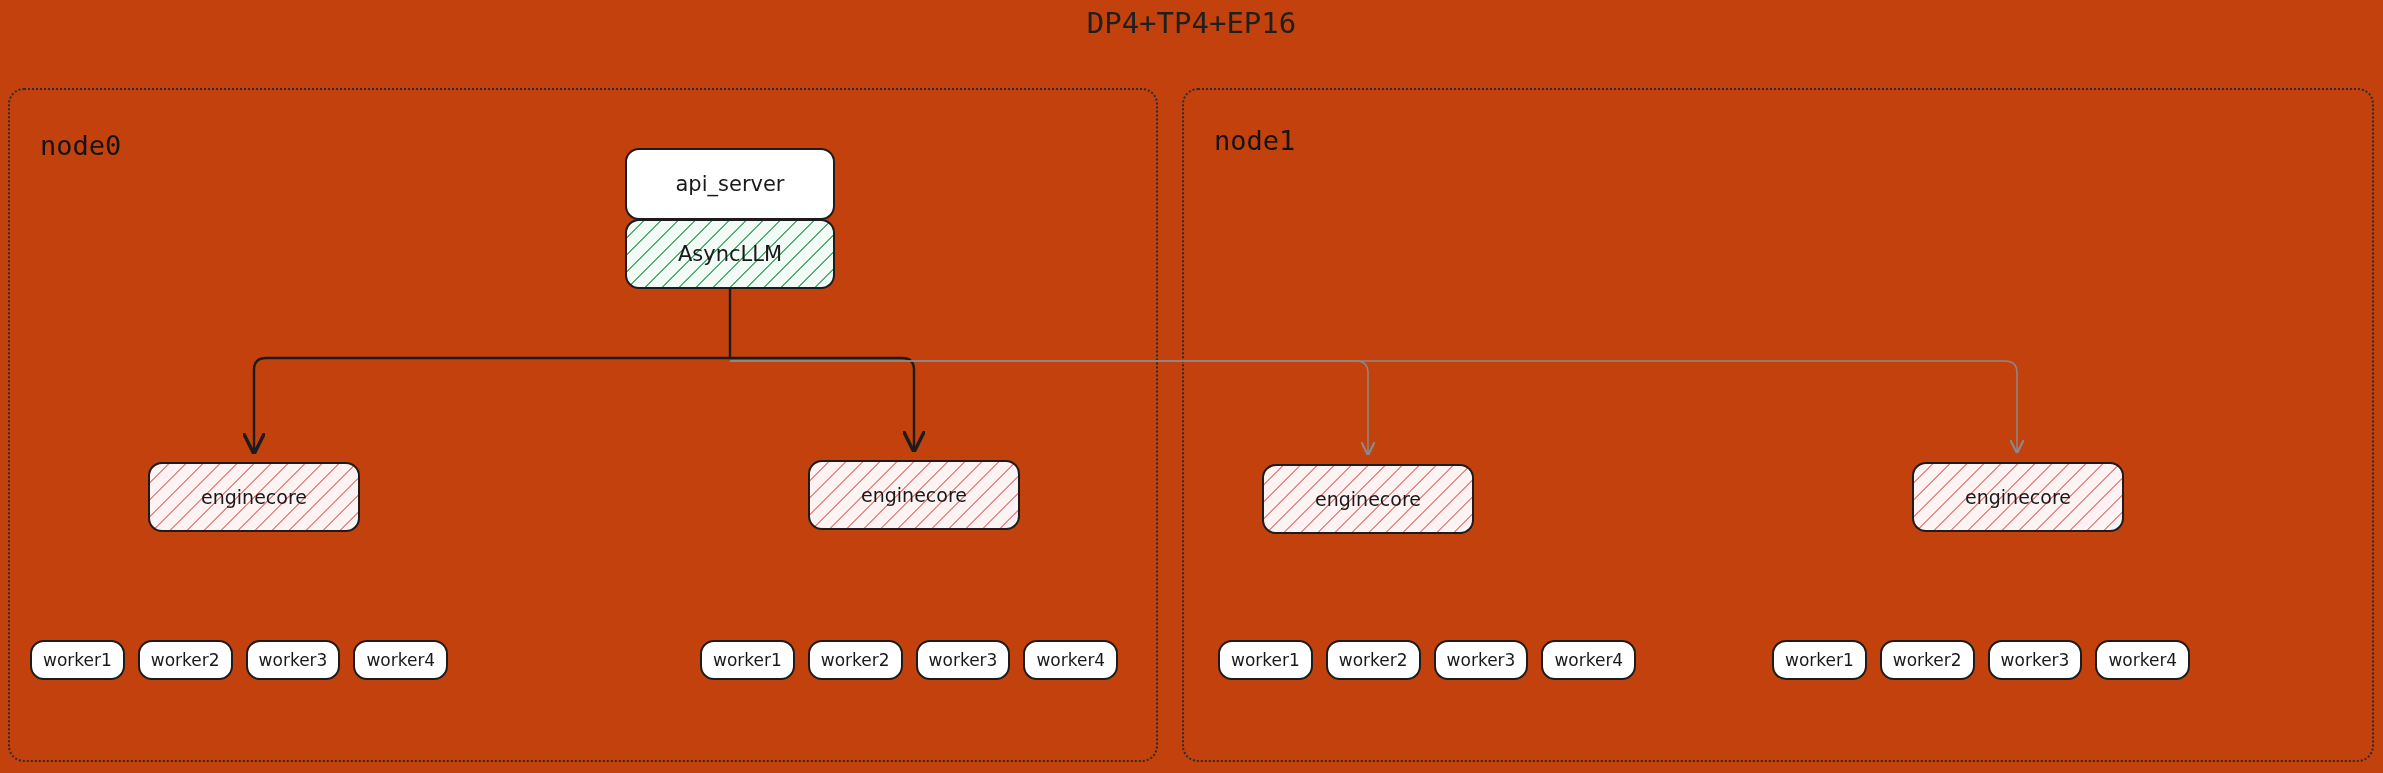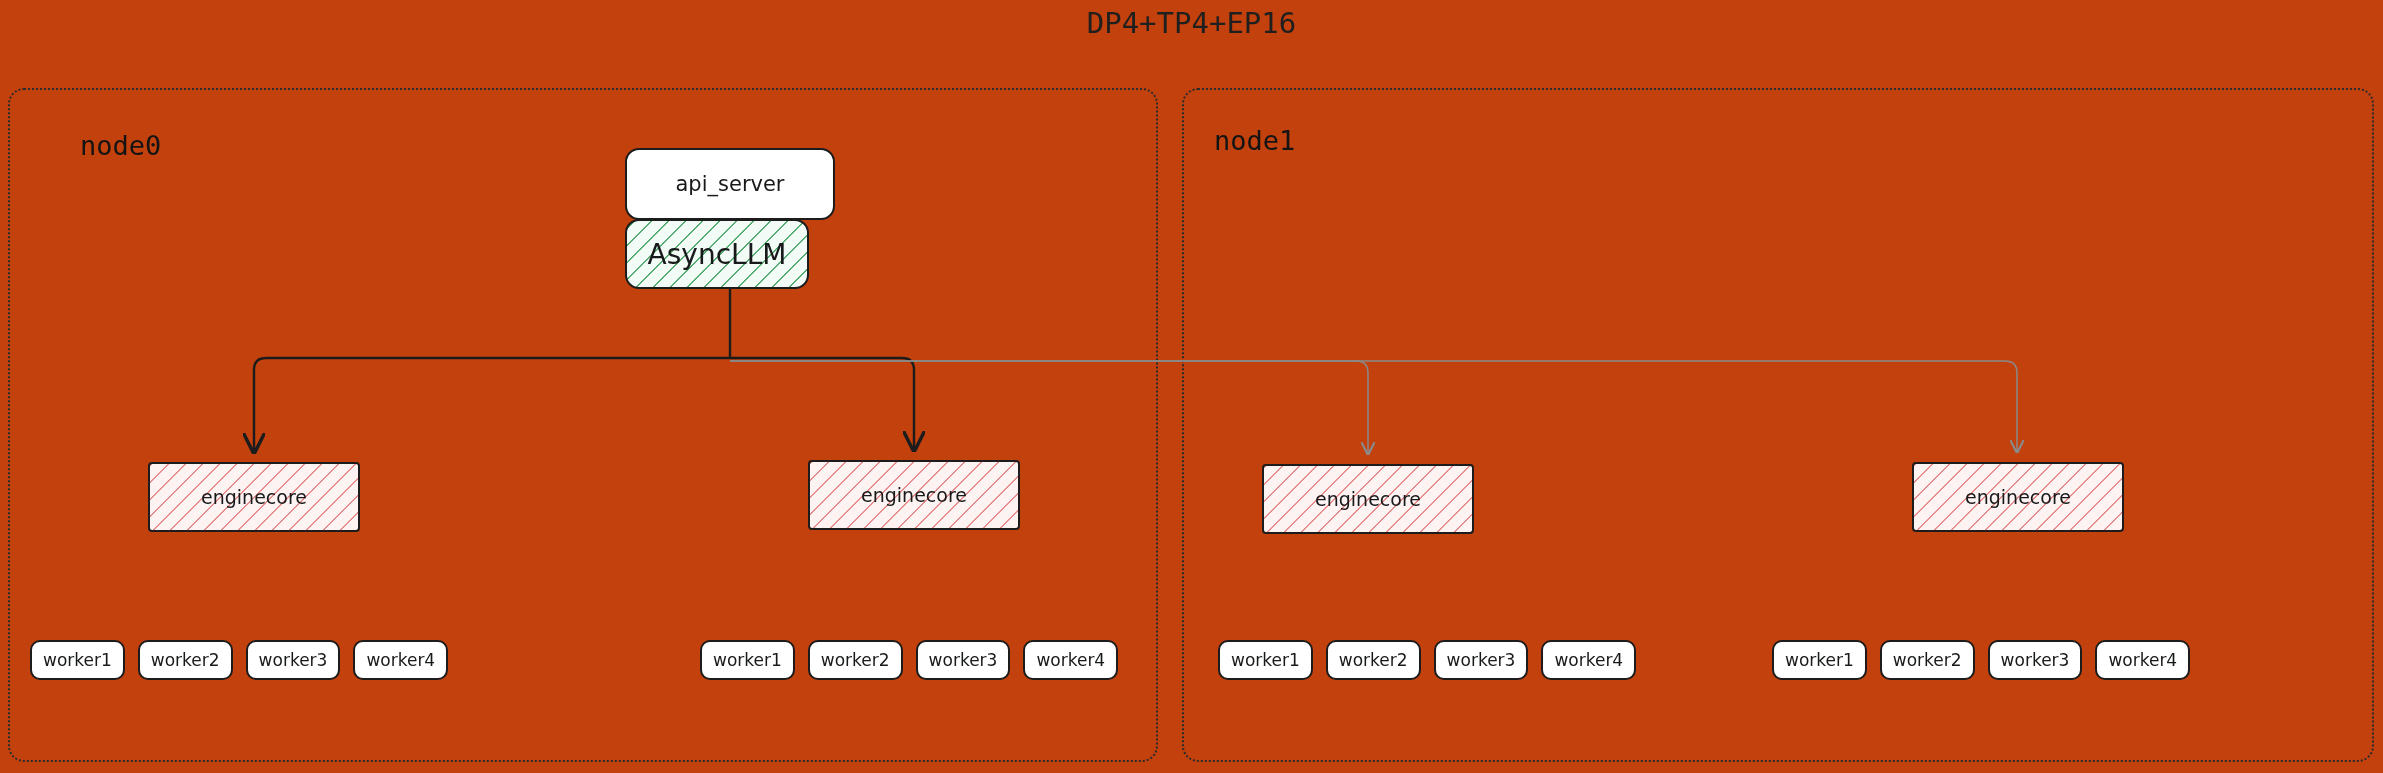--- a/index.html
+++ b/index.html
@@ -44,21 +44,21 @@
   #cluster-node0 { left: 8px;    top: 88px;  width: 1150px; height: 674px; }
   #cluster-node1 { left: 1182px; top: 88px;  width: 1192px; height: 674px; }
 
   .cluster-label {
     position: absolute;
     font-family: "DejaVu Sans Mono", "Liberation Mono", monospace;
     font-size: 27px;
     color: #141414;
     white-space: nowrap;
   }
-  #label-node0 { left: 40px;   top: 130px; margin-left: 40px; }
+  #label-node0 { left: 40px;   top: 130px; }
   #label-node1 { left: 1214px; top: 125px; text-align: center; }
 
   
   .nodebox {
     position: absolute;
     box-sizing: border-box;
     display: flex;
     align-items: center;
     justify-content: center;
     border: 2.5px solid #1c1c1c;
@@ -71,37 +71,37 @@
   #box-api-server {
     left: 625px; top: 148px; width: 210px; height: 72px;
     border-radius: 14px;
     font-size: 21px;
     z-index: 5;
     text-align: right;
   }
 
   
   #box-asyncllm {
-    left: 625px; top: 219px; width: 184px; height: 70px;
-    border-radius: 14px;
-    font-size: 28px;
+    left: 625px; top: 219px; width: 210px; height: 70px;
+    border-radius: 14px;
+    font-size: 21px;
     z-index: 5;
     background-color: #f2fbf5;
     background-image: repeating-linear-gradient(
         -45deg,
         rgba(56,160,90,0.85) 0px,
         rgba(56,160,90,0.85) 1.4px,
         rgba(0,0,0,0) 1.4px,
         rgba(0,0,0,0) 12px);
   }
 
   
   .enginecore {
     width: 212px; height: 70px;
-    border-radius: 4px;
+    border-radius: 14px;
     font-size: 19px;
     z-index: 5;
     background-color: #fdf3f3;
     background-image: repeating-linear-gradient(
         -45deg,
         rgba(226,106,106,0.75) 0px,
         rgba(226,106,106,0.75) 1.4px,
         rgba(0,0,0,0) 1.4px,
         rgba(0,0,0,0) 12px);
   }
@@ -124,20 +124,21 @@
   
   .worker-group {
     position: absolute;
     display: flex;
     gap: 0px;
   }
   .worker-group .worker {
     position: relative;
     left: auto; top: auto;
     margin-right: 13px;
+    border-radius: 14px;
   }
   .worker-group .worker:last-child { margin-right: 7px; }
 
   #workers-g0 { left: 30px;   top: 640px; }
   #workers-g1 { left: 700px;  top: 640px; }
   #workers-g2 { left: 1218px; top: 640px; }
   #workers-g3 { left: 1772px; top: 640px; }
 
   
   #edges {

